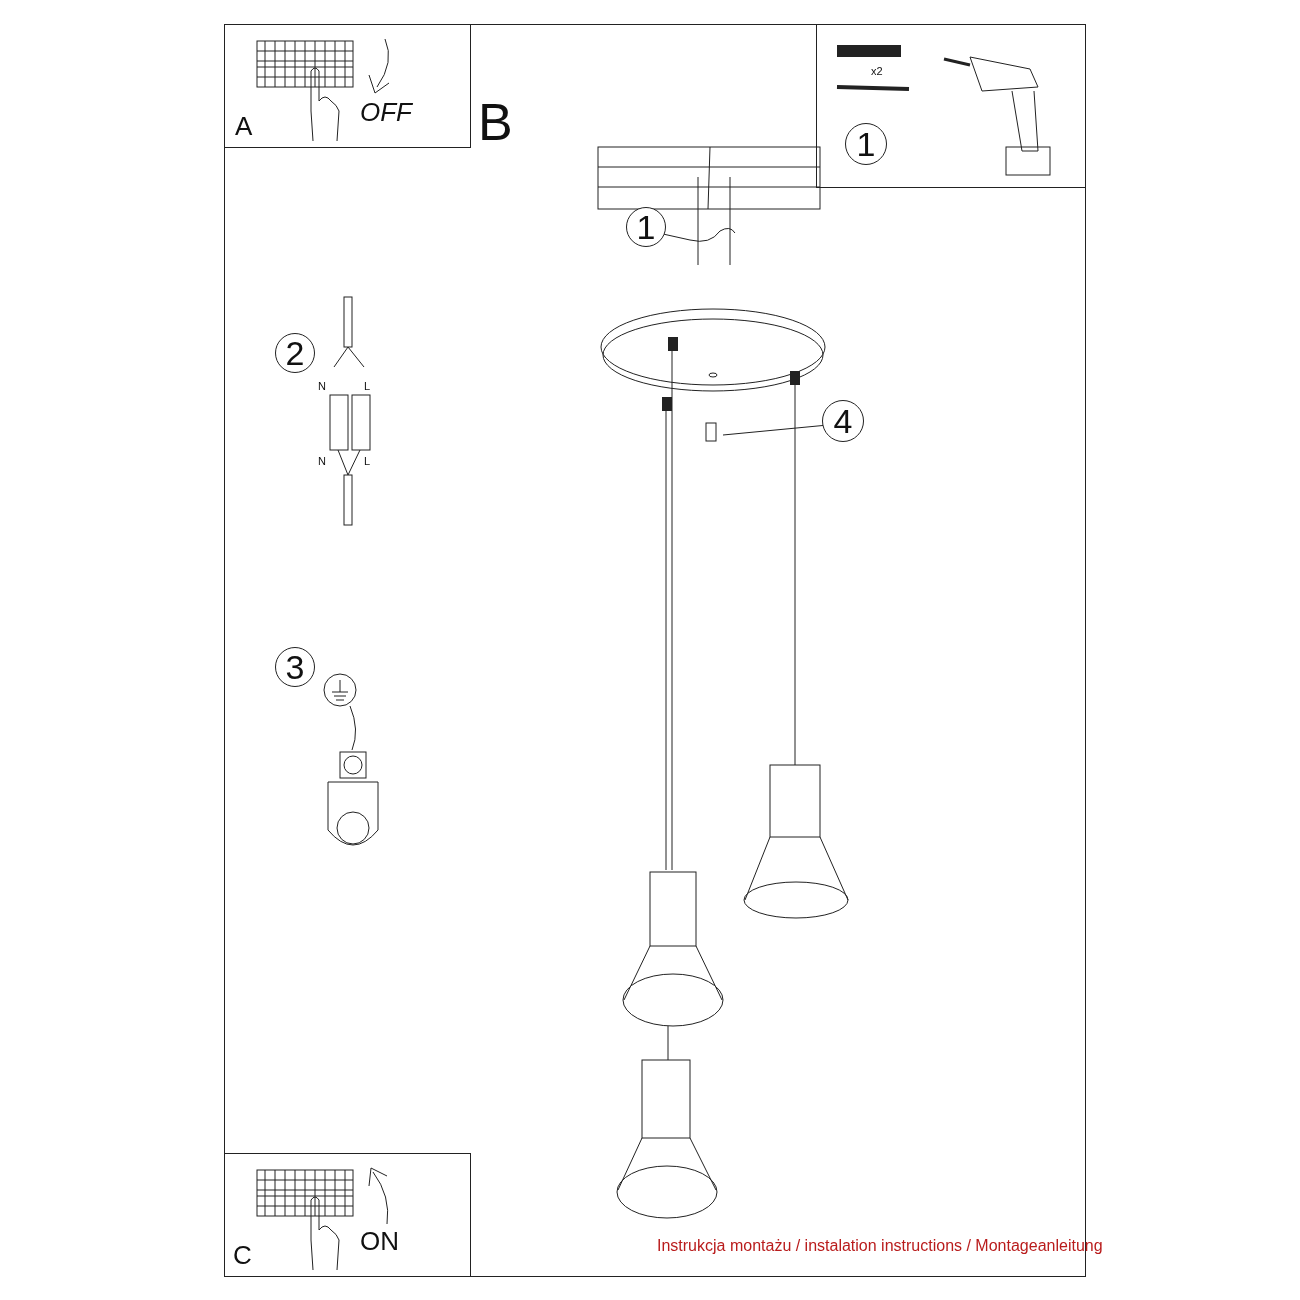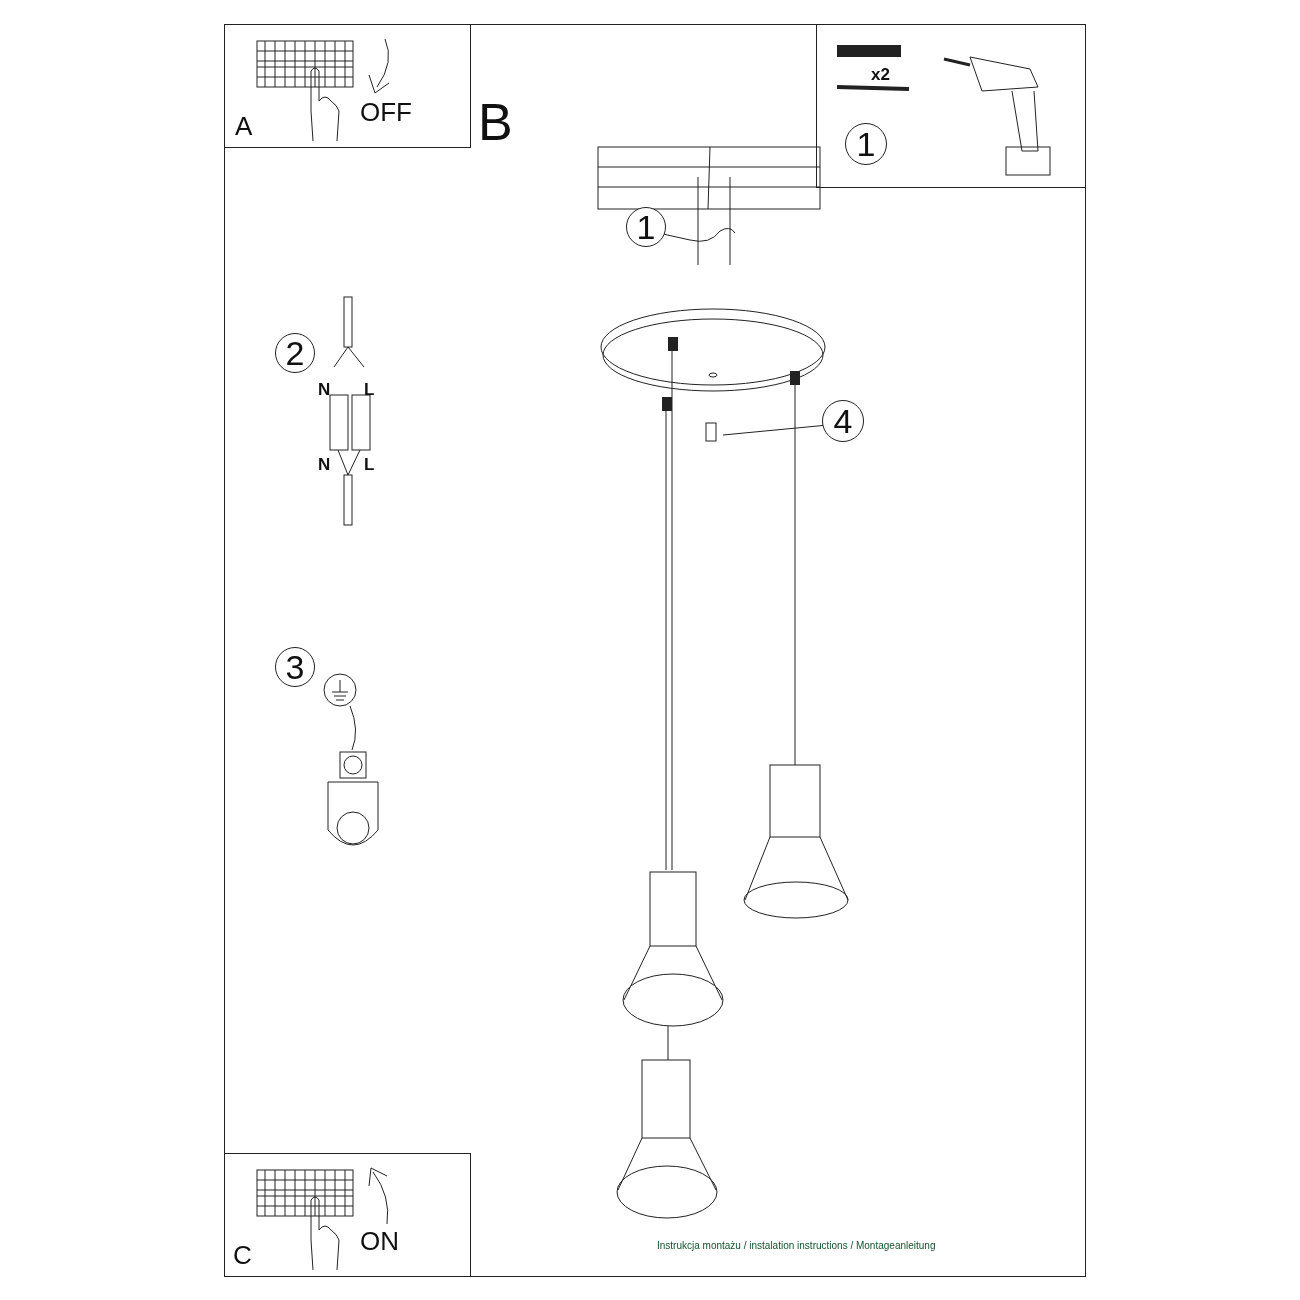--- a/index.html
+++ b/index.html
@@ -3,23 +3,23 @@
 <meta charset="utf-8">
 <style>
   html, body { margin:0; padding:0; background:#ffffff; }
   body { width:1300px; height:1300px; position:relative; overflow:hidden; font-family:"Liberation Sans", sans-serif; color:#111; }
   .frame { position:absolute; left:224px; top:24px; width:862px; height:1253px; border:1px solid #222; box-sizing:border-box; }
   .panel { position:absolute; border:1px solid #222; box-sizing:border-box; background:#fff; }
   .letter { position:absolute; font-size:26px; line-height:1; }
   .bigletter { position:absolute; font-size:52px; line-height:1; }
   .word { position:absolute; font-size:26px; line-height:1; }
   .circ { position:absolute; border:1px solid #222; border-radius:50%; display:flex; align-items:center; justify-content:center; font-size:34px; background:#fff; box-sizing:border-box; }
-  .footer { position:absolute; left:657px; top:1237px; font-size:10px; line-height:18px; color:#14532d;text-align:center; }
+  .footer { position:absolute; left:657px; top:1237px; font-size:16px; line-height:18px; color:#b91c1c;text-align:center; }
   svg { position:absolute; overflow:visible; }
-  .small { position:absolute; font-size:17px;font-weight:bold; }
+  .small { position:absolute; font-size:11px; }
 </style>
 </head>
 <body>
 
 <div class="frame"></div>
 
 <div class="panel" style="left:224px;top:24px;width:247px;height:124px;">
   <svg style="left:30px;top:14px;" width="100" height="50" viewBox="0 0 100 50">
     <rect x="2" y="2" width="96" height="46" fill="none" stroke="#222"></rect>
     <g stroke="#222" fill="none">
@@ -38,21 +38,21 @@
         <line x1="2" y1="38" x2="98" y2="38"></line>
     </g>
   </svg>
   <svg style="left:78px;top:36px;" width="40" height="80" viewBox="0 0 40 80">
     <path d="M10 80 L8 50 L8 10 Q12 4 16 10 L16 40 Q22 32 28 40 Q34 44 36 50 L34 80" fill="none" stroke="#222"></path>
   </svg>
   <svg style="left:140px;top:12px;" width="30" height="60" viewBox="0 0 30 60">
     <path d="M20 2 Q30 25 12 50 M4 38 L10 56 L24 46" fill="none" stroke="#222"></path>
   </svg>
   <div class="letter" style="left:10px;top:88px;">A</div>
-  <div class="word" style="left:135px;top:74px;">OFF</div>
+  <div class="word" style="left:135px;top:74px;font-style:italic;">OFF</div>
 </div>
 
 <div class="bigletter" style="left:478px;top:96px;font-size:52px;">B</div>
 
 <div class="panel" style="left:816px;top:24px;width:270px;height:164px;">
   <svg style="left:18px;top:16px;" width="70" height="20" viewBox="0 0 70 20">
     <rect x="2" y="4" width="64" height="12" fill="#222"></rect>
   </svg>
   <div class="small" style="left:54px;top:40px;">x2</div>
   <svg style="left:18px;top:56px;" width="80" height="12" viewBox="0 0 80 12">

